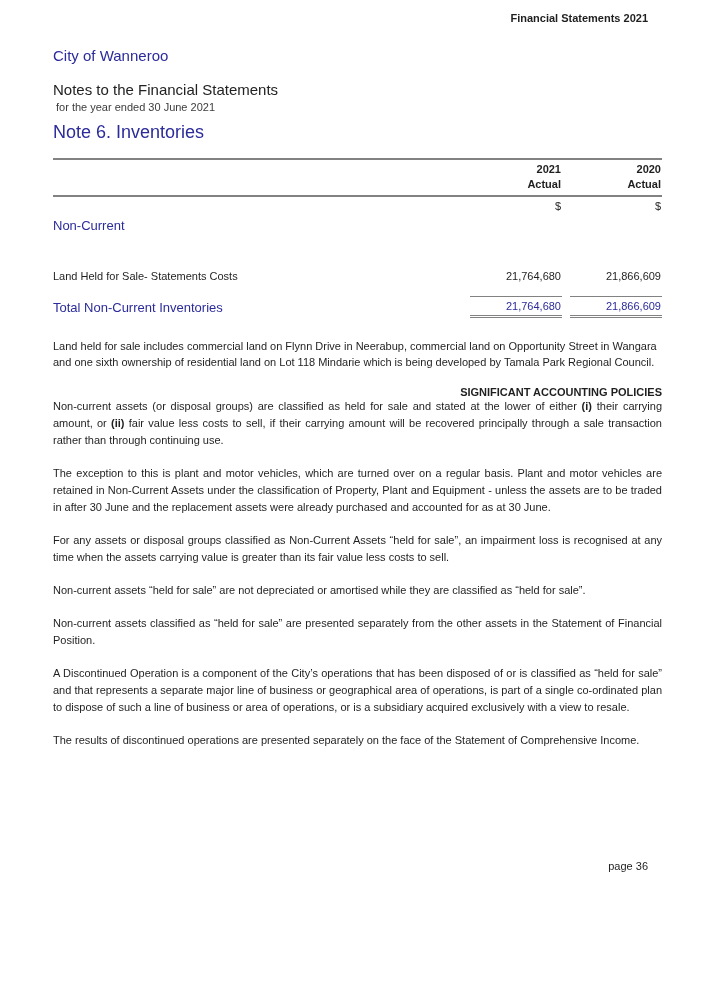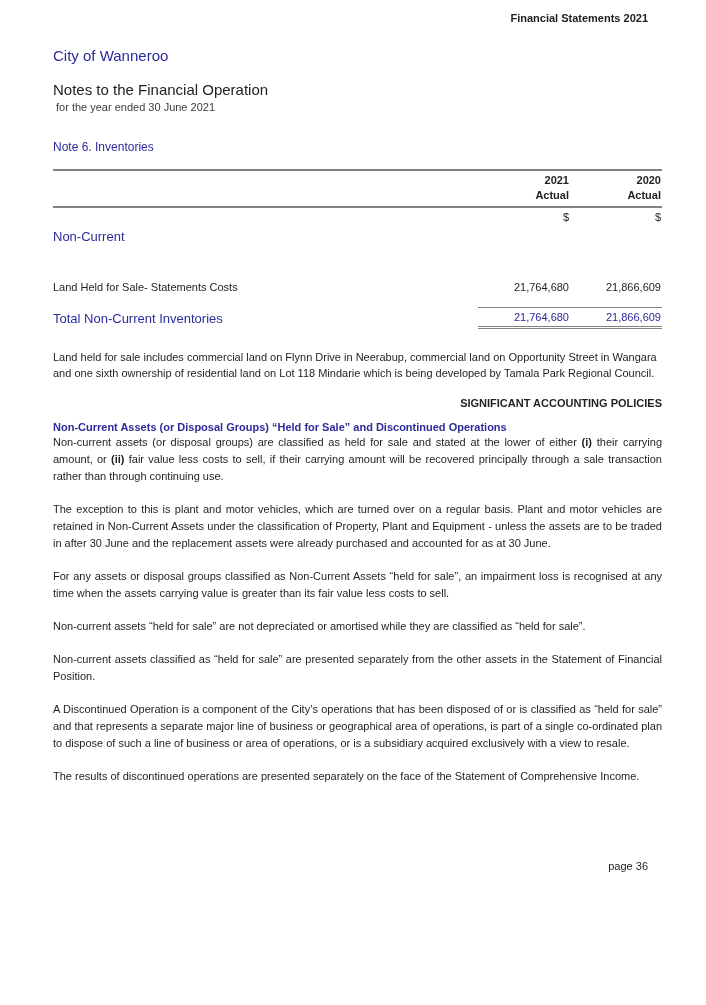--- a/index.html
+++ b/index.html
@@ -36,30 +36,31 @@
     font-size:15px;
     color:#222;
   }
   .page-subtitle{
     margin-top:3px;
     padding-left:3px;
     font-size:11px;
     color:#3c3c3c;
   }
   .note-heading{
-    margin-top:27px;
-    font-size:12px;
+    margin-top:9px;
+    font-size:18px;
     color:var(--accent);
   }
   
   .fin-table{margin-top:15px;font-size:11px;}
   .hline{height:2px;background:var(--line);}
   .trow{
     display:grid;
     grid-template-columns:1fr 92px 92px;
+    column-gap:8px;
     align-items:end;
   }
   .num{text-align:right;}
   .col-head{font-weight:700;line-height:15px;padding:2px 1px 3px 0;}
   .unit-row .num{padding:3px 1px 4px 0;}
   .section-heading{
     font-size:13px;
     color:var(--accent);
     margin-top:2px;
   }
@@ -107,21 +108,21 @@
 </head>
 <body>
 
 <div class="page">
   <div class="content">
 
     <div class="doc-label">Financial Statements 2021</div>
 
     <div class="org-name">City of Wanneroo</div>
 
-    <div class="page-title">Notes to the Financial Operation</div>
+    <div class="page-title">Notes to the Financial Statements</div>
     <div class="page-subtitle">for the year ended 30 June 2021</div>
 
     <div class="note-heading">Note 6. Inventories</div>
 
     <div class="fin-table">
       <div class="hline"></div>
 
       <div class="trow">
         <div></div>
         <div class="num col-head">
@@ -154,21 +155,20 @@
         <div class="total-label">Total Non-Current Inventories</div>
         <div class="num total-cell">21,764,680</div>
         <div class="num total-cell">21,866,609</div>
       </div>
     </div>
 
     <div class="body-text note-text">Land held for sale includes commercial land on Flynn Drive in Neerabup, commercial land on Opportunity Street in Wangara and one sixth ownership of residential land on Lot 118 Mindarie which is being developed by Tamala Park Regional Council.</div>
 
     <div class="policies-heading">SIGNIFICANT ACCOUNTING POLICIES</div>
 
-    <div class="policy-subheading">Non-Current Assets (or Disposal  Groups) “Held for Sale” and Discontinued Operations</div>
 
     <div class="paragraphs">
         <p class="justify"><span>Non-current assets (or disposal groups) are classified as held for sale and stated at the lower of either </span><span style="font-weight: 700;">(i)</span><span> their carrying amount, or </span><span style="font-weight: 700;">(ii)</span><span> fair value less costs to sell, if their carrying amount will be recovered principally through a sale transaction rather than through continuing use.</span></p>
         <p class="justify"><span>The exception to this is plant and motor vehicles, which are turned over on a regular basis. Plant and motor vehicles are retained in Non-Current Assets under the classification of Property, Plant and Equipment - unless the assets are to be traded in after 30 June and the replacement assets were already purchased and accounted for as at 30 June.</span></p>
         <p class="justify"><span>For any assets or disposal groups classified as Non-Current Assets “held for sale”, an impairment loss is recognised at any time when the assets carrying value is greater than its fair value less costs to sell.</span></p>
         <p class="justify"><span>Non-current assets “held for sale” are not depreciated or amortised while they are classified as “held for sale”.</span></p>
         <p class="justify"><span>Non-current assets classified as “held for sale” are presented separately from the other assets in the Statement of Financial Position.</span></p>
         <p class="justify"><span>A Discontinued Operation is a component of the City’s operations that has been disposed of or is classified as “held for sale” and that represents a separate major line of business or geographical area of operations, is part of a single co-ordinated plan to dispose of such a line of business or area of operations, or is a subsidiary acquired exclusively with a view to resale.</span></p>
         <p class="justify"><span>The results of discontinued operations are presented separately on the face of the Statement of Comprehensive Income.</span></p>
       </div>

